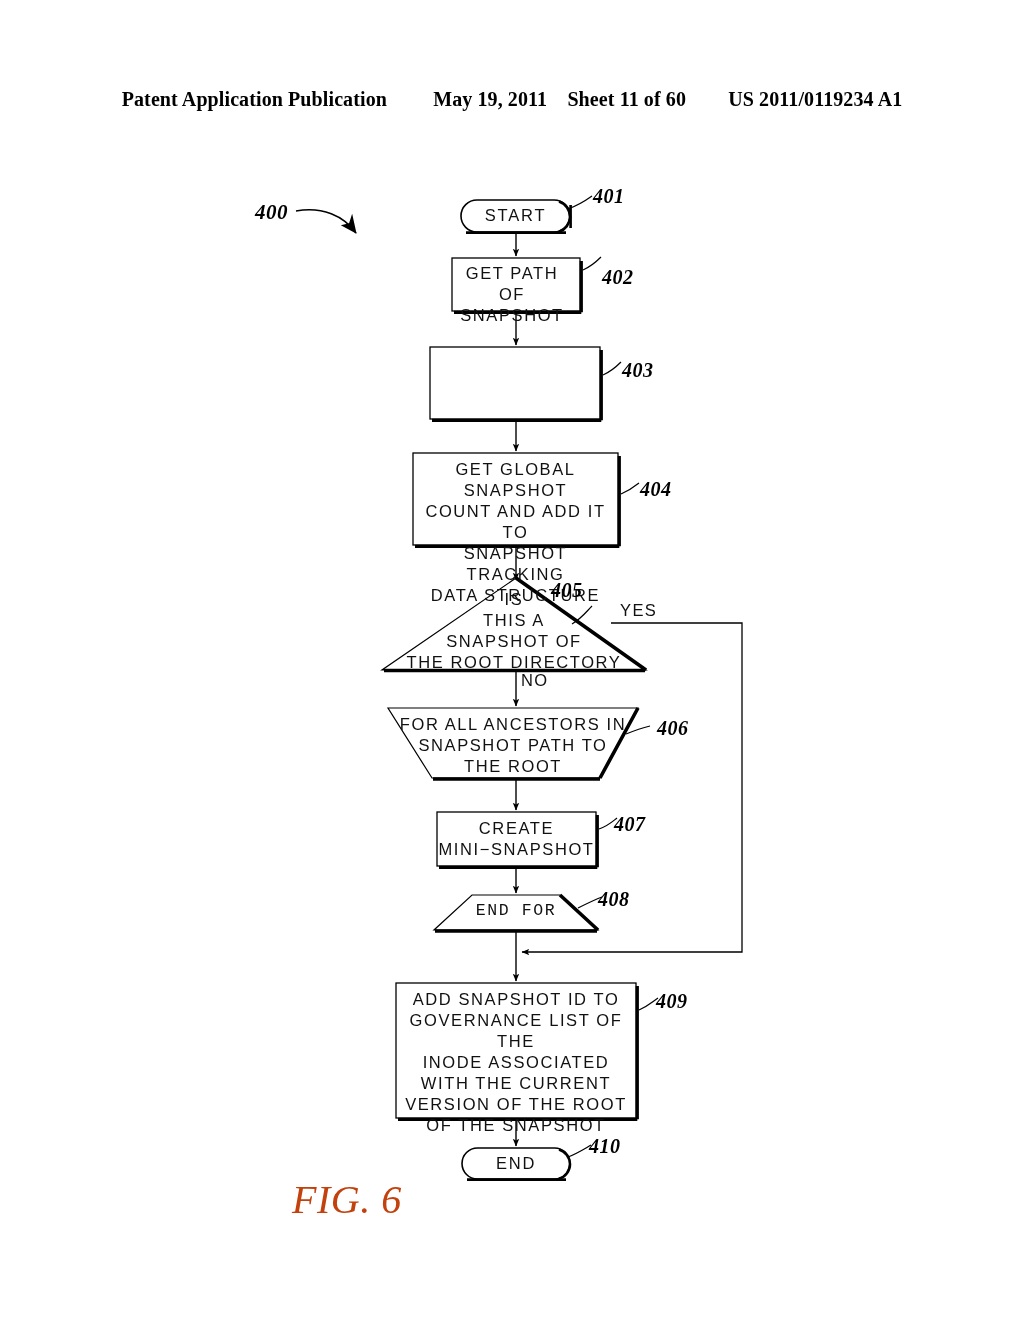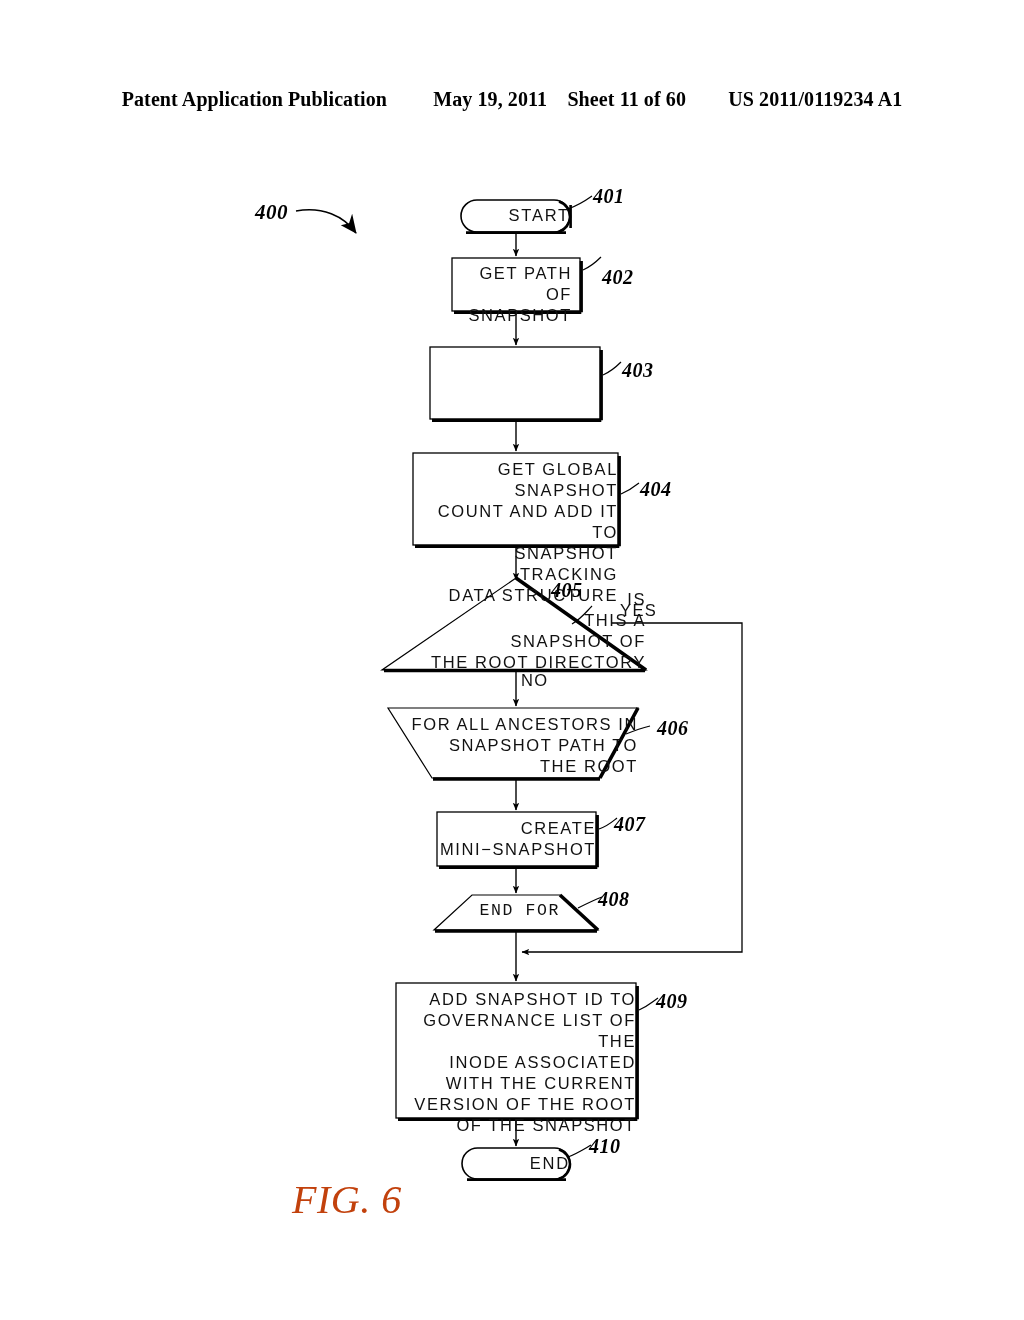--- a/index.html
+++ b/index.html
@@ -40,21 +40,21 @@
     left: 0;
     top: 0;
     width: 1024px;
     height: 1320px;
   }
   #figure svg { position: absolute; left: 0; top: 0; }
 
   
   .node-text {
     position: absolute;
-    text-align: right;
+    text-align: center;
     font-family: "Liberation Sans", sans-serif;
     font-size: 16.5px;
     letter-spacing: 1.6px;
     line-height: 21px;
     color: #111;
     white-space: pre-line;
     pointer-events: none;
   }
   .term-text {
     font-size: 16.5px;

